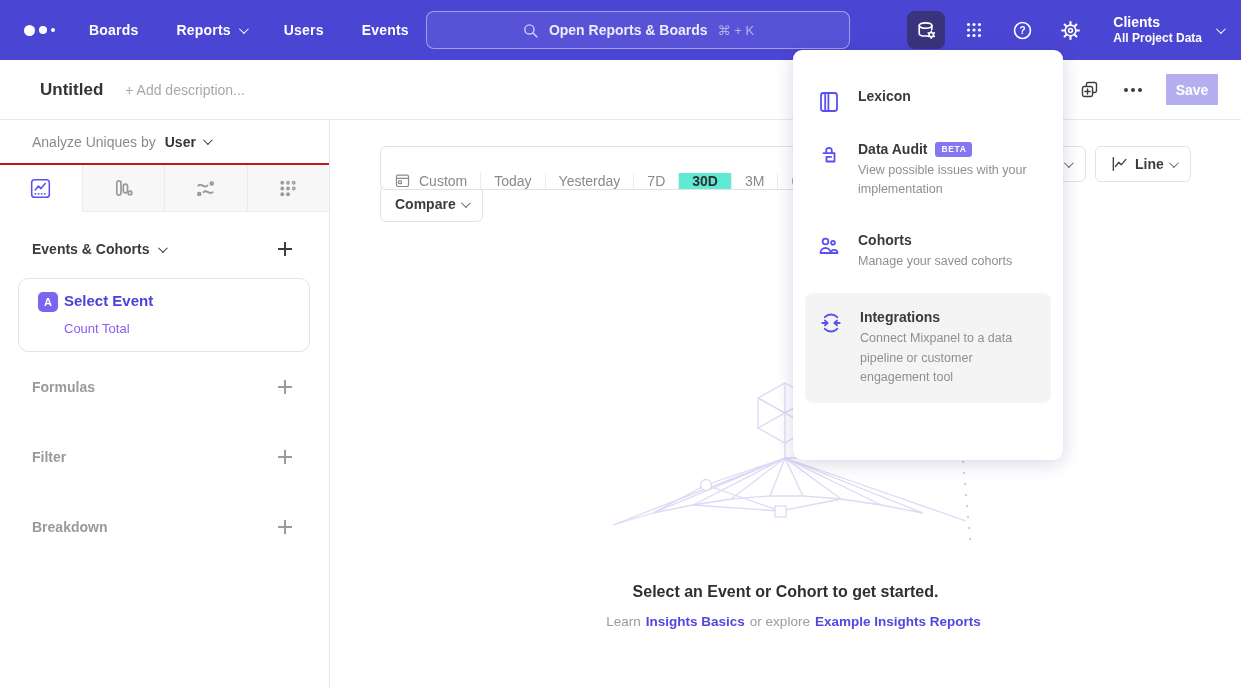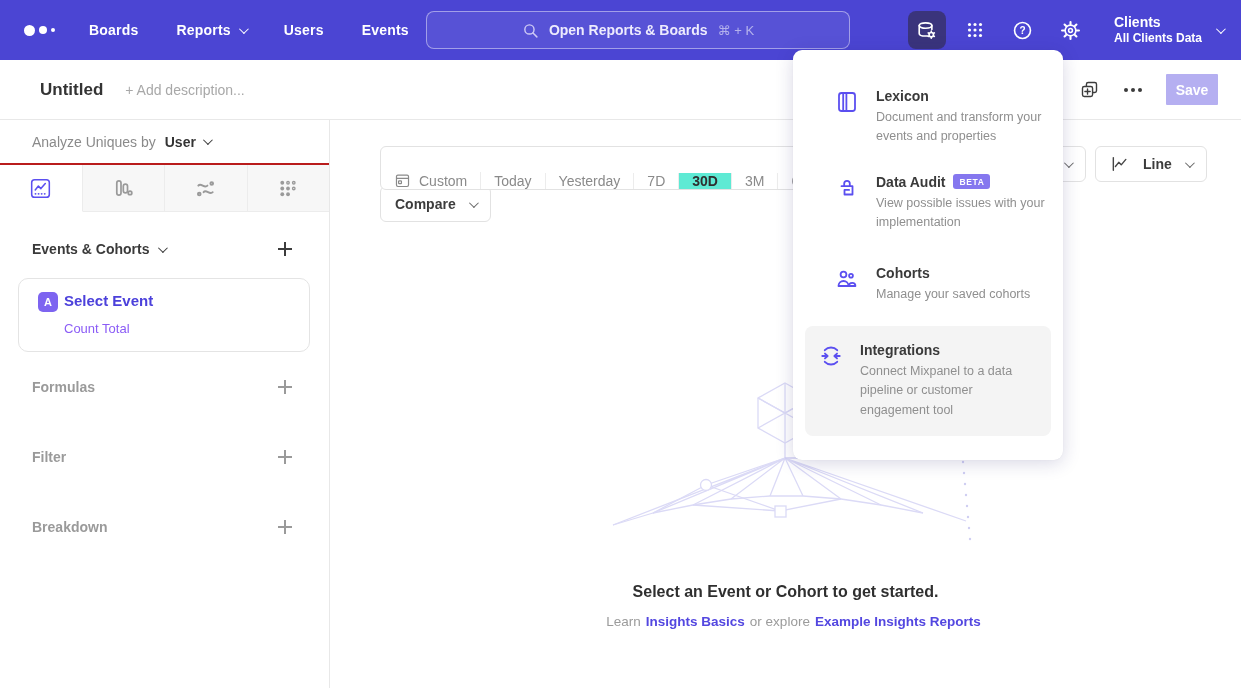--- a/index.html
+++ b/index.html
@@ -84,31 +84,31 @@
   
   .date-control { position:absolute; left:380px; top:146px; height:44px;
     display:flex; align-items:flex-end; background:#fff; border:1px solid #E2E2E2;
     border-radius:6px; overflow:hidden; z-index:1; }
   .seg { display:flex; align-items:center; padding:0 13px; font-size:14px;
     color:#8A8A8A; border-right:1px solid #ECECEC; cursor:pointer; gap:8px;
     white-space:nowrap; }
   .seg:last-child { border-right:none; }
   .seg.sel { background:#5eead4; color:#2F2F2F; font-weight:700; }
   .pill-btn { position:absolute; height:32px; background:#fff; border:1px solid #E2E2E2;
-    border-radius:6px; display:flex; align-items:center; gap:13px; padding:17px 14px;
+    border-radius:6px; display:flex; align-items:center; gap:5px; padding:17px 14px;
     font-size:14px; font-weight:600; color:#3C3C3C; cursor:pointer; }
   .compare-btn { left:380px; top:186px; }
   .line-btn { left:1095px; top:146px; }
   .hidden-dd { left:1008px; top:146px; width:78px; justify-content:flex-end; z-index:1; }
 
   
   .panel { position:absolute; left:793px; top:50px; width:270px; height:410px;
     background:#fff; border-radius:9px; z-index:50;
     box-shadow:0 3px 18px rgba(40,35,110,.18), 0 0 1px rgba(0,0,0,.08); }
-  .menu-item { display:flex; gap:17px; padding:0 14px 0 42px; cursor:pointer; }
+  .menu-item { display:flex; gap:17px; padding:0 14px 0 24px; cursor:pointer; }
   .menu-item .mi-icon { flex:none; width:24px; height:24px; color:#5B4FF0; margin-top:2px; }
   .mi-title { font-size:14px; font-weight:700; color:#3A3A3A; display:flex;
     align-items:center; gap:8px; }
   .mi-desc { font-size:12.5px; color:#8F8F8F; line-height:1.55; margin-top:4px;
     max-width:178px; }
   .beta { background:#8577EF; color:#fff; font-size:8.5px; font-weight:700;
     letter-spacing:.6px; padding:2.5px 6px; border-radius:3px; }
   .mi-hover { background:#F4F4F4; border-radius:8px; margin:22px 12px 0;
     padding:16px 2px 16px 14px; }
   .mi-hover .menu-item { padding:0; }
@@ -184,21 +184,21 @@
         <circle cx="12" cy="12" r="5.6" stroke-width="1.7"></circle>
         <circle cx="12" cy="12" r="2" stroke-width="1.6"></circle>
         <g stroke-width="2.2" stroke-linecap="round">
           <path d="M12 3.2v2.2M12 18.6v2.2M20.8 12h-2.2M5.4 12H3.2M18.2 5.8l-1.6 1.6M7.4 16.6l-1.6 1.6M18.2 18.2l-1.6-1.6M7.4 7.4L5.8 5.8"></path>
         </g>
       </svg>
     </div>
     <div class="project">
       <div>
         <div class="pname">Clients</div>
-        <div class="pscope">All Clients Data</div>
+        <div class="pscope">All Project Data</div>
       </div>
       <i class="chev"></i>
     </div>
   </div>
 </div>
 
 <div class="header">
   <span class="title">Untitled</span>
   <span class="desc">+ Add description...</span>
   <div class="header-right">
@@ -379,21 +379,20 @@
 
   <div class="menu-item">
     <svg class="mi-icon" viewBox="0 0 24 24" fill="none" stroke="currentColor" stroke-width="1.8" stroke-linecap="round">
       <rect x="4" y="3" width="16" height="18" rx="2.5"></rect>
       <path d="M8.2 3v18M11.4 3v18"></path>
     </svg>
     <div>
       <div class="mi-title">
           <span>Lexicon</span>
         </div>
-      <div class="mi-desc">Document and transform your events and properties</div>
     </div>
   </div>
 
   <div style="height:27px;"></div>
 
   <div class="menu-item">
     <svg class="mi-icon" viewBox="0 0 24 24" fill="none" stroke="currentColor" stroke-width="1.8" stroke-linecap="round" stroke-linejoin="round">
       <path d="M9.2 10V7.6a2.8 2.8 0 0 1 5.6 0V10"></path>
       <path d="M6.5 10.2h11v8.3h-8v-4.6h4.6"></path>
     </svg>

